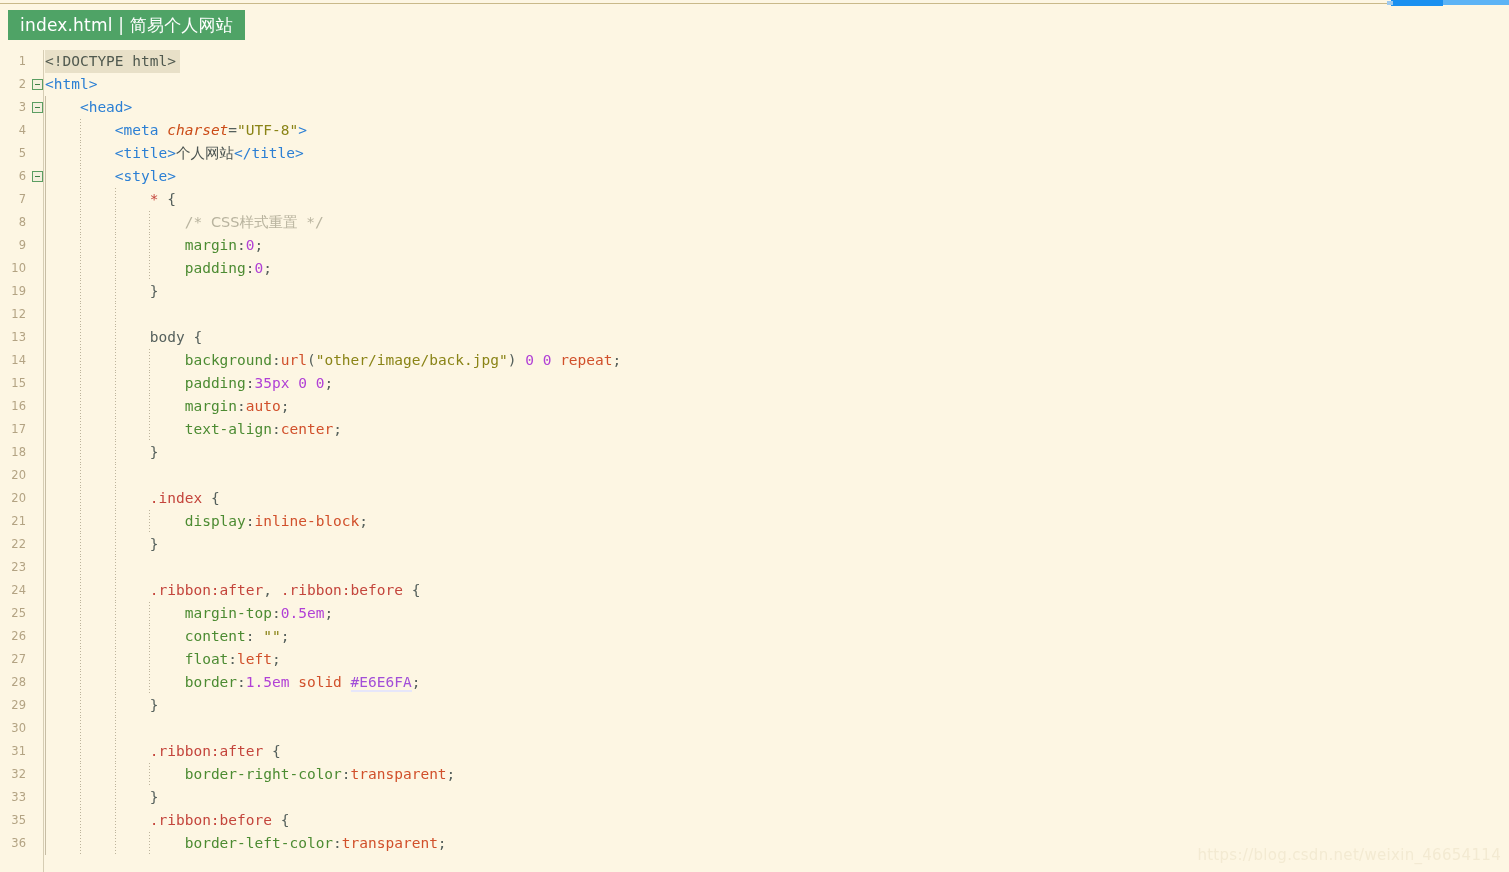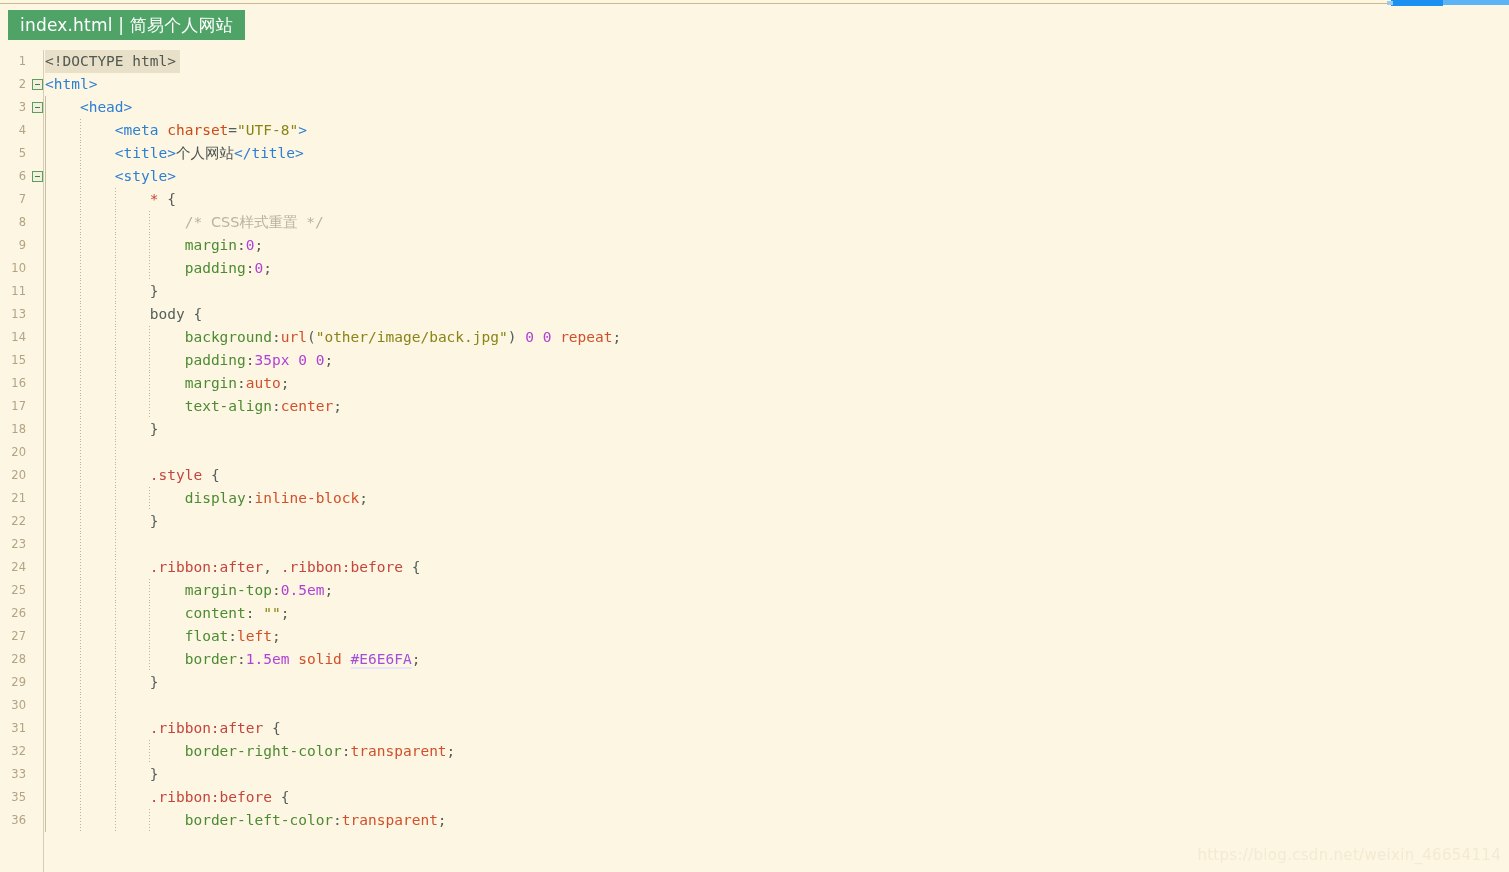--- a/index.html
+++ b/index.html
@@ -167,21 +167,21 @@
     position: absolute;
     left: 45px;
     top: 0;
     height: 23px;
     background: #e8e0c8;
     z-index: 0;
   }
 
   
   .t-tag     { color: #2b7fd4; }
-  .t-attr    { color: #cb4b16; }
+  .t-attr    { color: #cb4b16; font-style: italic; }
   .t-str     { color: #8a8417; }
   .t-plain   { color: #4c5552; }
   .t-doctype { color: #50594f; }
   .t-sel     { color: #c4453c; }
   .t-prop    { color: #4c8b32; }
   .t-val     { color: #d1502b; }
   .t-num     { color: #b140d6; }
   .t-comment { color: #b9b49f; }
   .t-punct   { color: #55605c; }
   .t-hex     { color: #a24ed8; border-bottom: 2px solid #e6e6fa; }
@@ -221,29 +221,30 @@
         <div class="code-row"><span class="ln">1</span><span class="sel-hl" style="width: 134.5px;"></span><span class="src"><span class="t-doctype">&lt;!DOCTYPE html&gt;</span></span></div>
         <div class="code-row"><span class="ln">2</span><span class="fold"></span><span class="src"><span class="t-tag">&lt;html&gt;</span></span></div>
         <div class="code-row"><span class="ln">3</span><span class="fold"></span><span class="guide solid" style="left: 45px;"></span><span class="src"><span class="t-plain">    </span><span class="t-tag">&lt;head&gt;</span></span></div>
         <div class="code-row"><span class="ln">4</span><span class="guide solid" style="left: 45px;"></span><span class="guide" style="left: 79.8px;"></span><span class="src"><span class="t-plain">        </span><span class="t-tag">&lt;meta </span><span class="t-attr">charset</span><span class="t-punct">=</span><span class="t-str">"UTF-8"</span><span class="t-tag">&gt;</span></span></div>
         <div class="code-row"><span class="ln">5</span><span class="guide solid" style="left: 45px;"></span><span class="guide" style="left: 79.8px;"></span><span class="src"><span class="t-plain">        </span><span class="t-tag">&lt;title&gt;</span><span class="t-cjk">个人网站</span><span class="t-tag">&lt;/title&gt;</span></span></div>
         <div class="code-row"><span class="ln">6</span><span class="fold"></span><span class="guide solid" style="left: 45px;"></span><span class="guide" style="left: 79.8px;"></span><span class="src"><span class="t-plain">        </span><span class="t-tag">&lt;style&gt;</span></span></div>
         <div class="code-row"><span class="ln">7</span><span class="guide solid" style="left: 45px;"></span><span class="guide" style="left: 79.8px;"></span><span class="guide" style="left: 114.6px;"></span><span class="src"><span class="t-plain">            </span><span class="t-sel">*</span><span class="t-punct"> {</span></span></div>
         <div class="code-row"><span class="ln">8</span><span class="guide solid" style="left: 45px;"></span><span class="guide" style="left: 79.8px;"></span><span class="guide" style="left: 114.6px;"></span><span class="guide" style="left: 149.4px;"></span><span class="src"><span class="t-plain">                </span><span class="t-comment">/* </span><span class="t-cjk-com">CSS样式重置</span><span class="t-comment"> */</span></span></div>
         <div class="code-row"><span class="ln">9</span><span class="guide solid" style="left: 45px;"></span><span class="guide" style="left: 79.8px;"></span><span class="guide" style="left: 114.6px;"></span><span class="guide" style="left: 149.4px;"></span><span class="src"><span class="t-plain">                </span><span class="t-prop">margin</span><span class="t-punct">:</span><span class="t-num">0</span><span class="t-punct">;</span></span></div>
         <div class="code-row"><span class="ln">10</span><span class="guide solid" style="left: 45px;"></span><span class="guide" style="left: 79.8px;"></span><span class="guide" style="left: 114.6px;"></span><span class="guide" style="left: 149.4px;"></span><span class="src"><span class="t-plain">                </span><span class="t-prop">padding</span><span class="t-punct">:</span><span class="t-num">0</span><span class="t-punct">;</span></span></div>
-        <div class="code-row"><span class="ln">11</span><span class="guide solid" style="left: 45px;"></span><span class="guide" style="left: 79.8px;"></span><span class="guide" style="left: 114.6px;"></span><span class="src"><span class="t-plain">            </span><span class="t-punct">}</span></span></div>
+        <div class="code-row"><span class="ln">19</span><span class="guide solid" style="left: 45px;"></span><span class="guide" style="left: 79.8px;"></span><span class="guide" style="left: 114.6px;"></span><span class="src"><span class="t-plain">            </span><span class="t-punct">}</span></span></div>
+        <div class="code-row"><span class="ln">12</span><span class="guide solid" style="left: 45px;"></span><span class="guide" style="left: 79.8px;"></span><span class="guide" style="left: 114.6px;"></span><span class="src"></span></div>
         <div class="code-row"><span class="ln">13</span><span class="guide solid" style="left: 45px;"></span><span class="guide" style="left: 79.8px;"></span><span class="guide" style="left: 114.6px;"></span><span class="src"><span class="t-plain">            </span><span class="t-punct">body {</span></span></div>
         <div class="code-row"><span class="ln">14</span><span class="guide solid" style="left: 45px;"></span><span class="guide" style="left: 79.8px;"></span><span class="guide" style="left: 114.6px;"></span><span class="guide" style="left: 149.4px;"></span><span class="src"><span class="t-plain">                </span><span class="t-prop">background</span><span class="t-punct">:</span><span class="t-val">url</span><span class="t-punct">(</span><span class="t-str">"other/image/back.jpg"</span><span class="t-punct">) </span><span class="t-num">0 0</span><span class="t-punct"> </span><span class="t-val">repeat</span><span class="t-punct">;</span></span></div>
         <div class="code-row"><span class="ln">15</span><span class="guide solid" style="left: 45px;"></span><span class="guide" style="left: 79.8px;"></span><span class="guide" style="left: 114.6px;"></span><span class="guide" style="left: 149.4px;"></span><span class="src"><span class="t-plain">                </span><span class="t-prop">padding</span><span class="t-punct">:</span><span class="t-num">35px 0 0</span><span class="t-punct">;</span></span></div>
         <div class="code-row"><span class="ln">16</span><span class="guide solid" style="left: 45px;"></span><span class="guide" style="left: 79.8px;"></span><span class="guide" style="left: 114.6px;"></span><span class="guide" style="left: 149.4px;"></span><span class="src"><span class="t-plain">                </span><span class="t-prop">margin</span><span class="t-punct">:</span><span class="t-val">auto</span><span class="t-punct">;</span></span></div>
         <div class="code-row"><span class="ln">17</span><span class="guide solid" style="left: 45px;"></span><span class="guide" style="left: 79.8px;"></span><span class="guide" style="left: 114.6px;"></span><span class="guide" style="left: 149.4px;"></span><span class="src"><span class="t-plain">                </span><span class="t-prop">text-align</span><span class="t-punct">:</span><span class="t-val">center</span><span class="t-punct">;</span></span></div>
         <div class="code-row"><span class="ln">18</span><span class="guide solid" style="left: 45px;"></span><span class="guide" style="left: 79.8px;"></span><span class="guide" style="left: 114.6px;"></span><span class="src"><span class="t-plain">            </span><span class="t-punct">}</span></span></div>
         <div class="code-row"><span class="ln">20</span><span class="guide solid" style="left: 45px;"></span><span class="guide" style="left: 79.8px;"></span><span class="guide" style="left: 114.6px;"></span><span class="src"></span></div>
-        <div class="code-row"><span class="ln">20</span><span class="guide solid" style="left: 45px;"></span><span class="guide" style="left: 79.8px;"></span><span class="guide" style="left: 114.6px;"></span><span class="src"><span class="t-plain">            </span><span class="t-sel">.style</span><span class="t-punct"> {</span></span></div>
+        <div class="code-row"><span class="ln">20</span><span class="guide solid" style="left: 45px;"></span><span class="guide" style="left: 79.8px;"></span><span class="guide" style="left: 114.6px;"></span><span class="src"><span class="t-plain">            </span><span class="t-sel">.index</span><span class="t-punct"> {</span></span></div>
         <div class="code-row"><span class="ln">21</span><span class="guide solid" style="left: 45px;"></span><span class="guide" style="left: 79.8px;"></span><span class="guide" style="left: 114.6px;"></span><span class="guide" style="left: 149.4px;"></span><span class="src"><span class="t-plain">                </span><span class="t-prop">display</span><span class="t-punct">:</span><span class="t-val">inline-block</span><span class="t-punct">;</span></span></div>
         <div class="code-row"><span class="ln">22</span><span class="guide solid" style="left: 45px;"></span><span class="guide" style="left: 79.8px;"></span><span class="guide" style="left: 114.6px;"></span><span class="src"><span class="t-plain">            </span><span class="t-punct">}</span></span></div>
         <div class="code-row"><span class="ln">23</span><span class="guide solid" style="left: 45px;"></span><span class="guide" style="left: 79.8px;"></span><span class="guide" style="left: 114.6px;"></span><span class="src"></span></div>
         <div class="code-row"><span class="ln">24</span><span class="guide solid" style="left: 45px;"></span><span class="guide" style="left: 79.8px;"></span><span class="guide" style="left: 114.6px;"></span><span class="src"><span class="t-plain">            </span><span class="t-sel">.ribbon:after</span><span class="t-punct">, </span><span class="t-sel">.ribbon:before</span><span class="t-punct"> {</span></span></div>
         <div class="code-row"><span class="ln">25</span><span class="guide solid" style="left: 45px;"></span><span class="guide" style="left: 79.8px;"></span><span class="guide" style="left: 114.6px;"></span><span class="guide" style="left: 149.4px;"></span><span class="src"><span class="t-plain">                </span><span class="t-prop">margin-top</span><span class="t-punct">:</span><span class="t-num">0.5em</span><span class="t-punct">;</span></span></div>
         <div class="code-row"><span class="ln">26</span><span class="guide solid" style="left: 45px;"></span><span class="guide" style="left: 79.8px;"></span><span class="guide" style="left: 114.6px;"></span><span class="guide" style="left: 149.4px;"></span><span class="src"><span class="t-plain">                </span><span class="t-prop">content</span><span class="t-punct">: </span><span class="t-str">""</span><span class="t-punct">;</span></span></div>
         <div class="code-row"><span class="ln">27</span><span class="guide solid" style="left: 45px;"></span><span class="guide" style="left: 79.8px;"></span><span class="guide" style="left: 114.6px;"></span><span class="guide" style="left: 149.4px;"></span><span class="src"><span class="t-plain">                </span><span class="t-prop">float</span><span class="t-punct">:</span><span class="t-val">left</span><span class="t-punct">;</span></span></div>
         <div class="code-row"><span class="ln">28</span><span class="guide solid" style="left: 45px;"></span><span class="guide" style="left: 79.8px;"></span><span class="guide" style="left: 114.6px;"></span><span class="guide" style="left: 149.4px;"></span><span class="src"><span class="t-plain">                </span><span class="t-prop">border</span><span class="t-punct">:</span><span class="t-num">1.5em</span><span class="t-punct"> </span><span class="t-val">solid</span><span class="t-punct"> </span><span class="t-hex">#E6E6FA</span><span class="t-punct">;</span></span></div>
         <div class="code-row"><span class="ln">29</span><span class="guide solid" style="left: 45px;"></span><span class="guide" style="left: 79.8px;"></span><span class="guide" style="left: 114.6px;"></span><span class="src"><span class="t-plain">            </span><span class="t-punct">}</span></span></div>
         <div class="code-row"><span class="ln">30</span><span class="guide solid" style="left: 45px;"></span><span class="guide" style="left: 79.8px;"></span><span class="guide" style="left: 114.6px;"></span><span class="src"></span></div>

